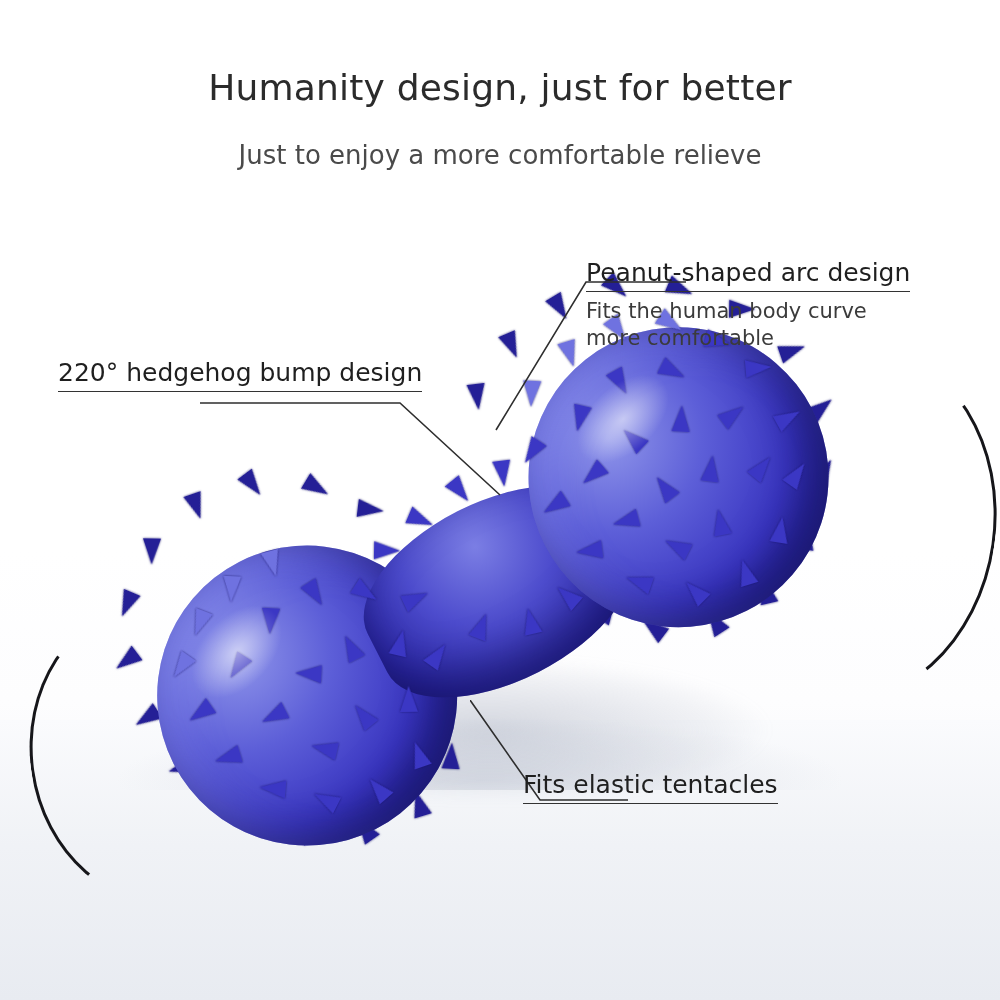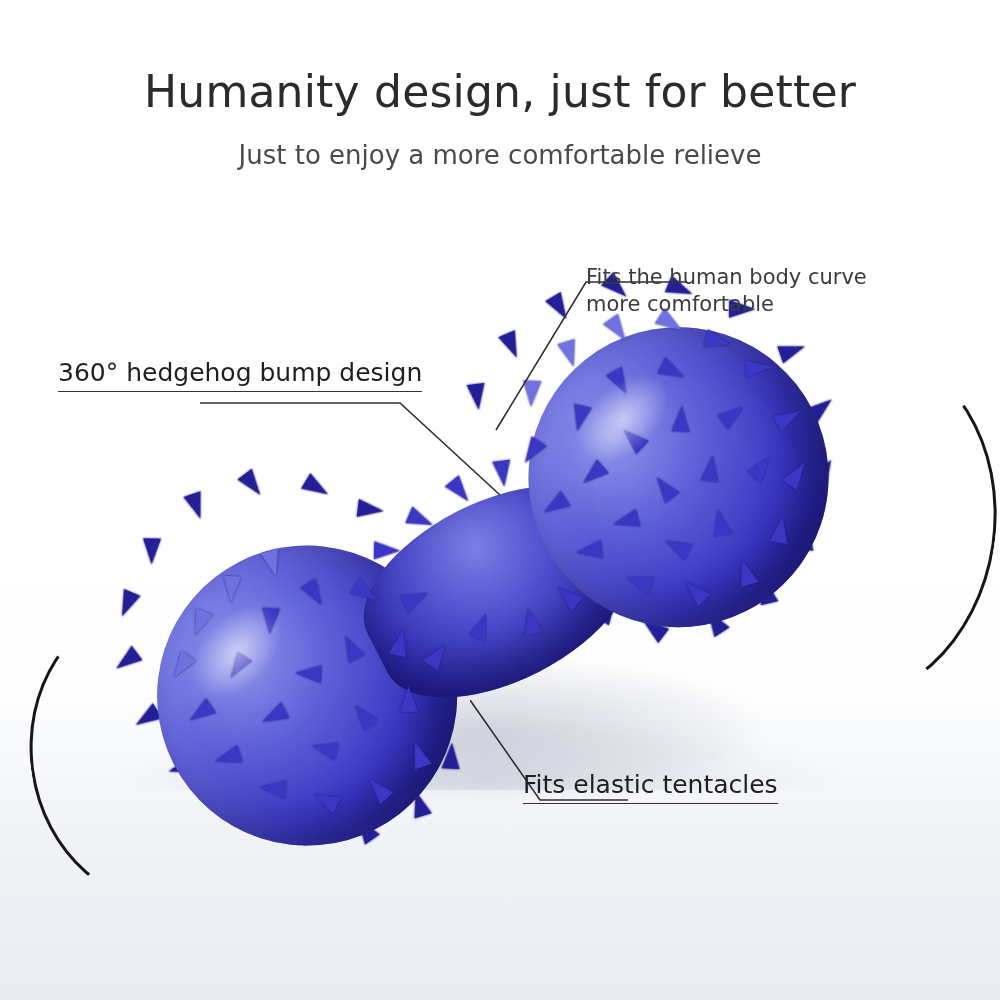--- a/index.html
+++ b/index.html
@@ -21,21 +21,21 @@
     overflow: hidden;
   }
 
   
   .headline {
     position: absolute;
     top: 68px;
     left: 0;
     width: 1000px;
     text-align: center;
-    font-size: 44px;
+    font-size: 36px;
     color: #2b2b2b;
     letter-spacing: 0.2px;
     font-weight: 400;
     line-height: 1.1;
   }
   .subhead {
     position: absolute;
     top: 140px;
     left: 0;
     width: 1000px;
@@ -308,24 +308,25 @@
     <polyline points="0,8 200,8 300,100" fill="none" stroke="#2e2e2e" stroke-width="1.6"></polyline>
   </svg>
   <svg class="leader" id="leader-peanut" viewBox="0 0 200 200">
     <polyline points="196,2 96,2 6,150" fill="none" stroke="#2e2e2e" stroke-width="1.6"></polyline>
   </svg>
   <svg class="leader" id="leader-tentacles" viewBox="0 0 160 120">
     <polyline points="0,0 70,100 158,100" fill="none" stroke="#2e2e2e" stroke-width="1.6"></polyline>
   </svg>
 
   <div class="callout left-align" id="callout-hedgehog">
-    <div class="title">360° hedgehog bump design</div>
+    <div class="title">220° hedgehog bump design</div>
   </div>
 
   <div class="callout left-align" id="callout-peanut">
+    <div class="title">Peanut-shaped arc design</div>
     <div class="desc">Fits the human body curve
 more comfortable</div>
   </div>
 
   <div class="callout left-align" id="callout-tentacles">
     <div class="title">Fits elastic tentacles</div>
   </div>
 
 </div>
 

